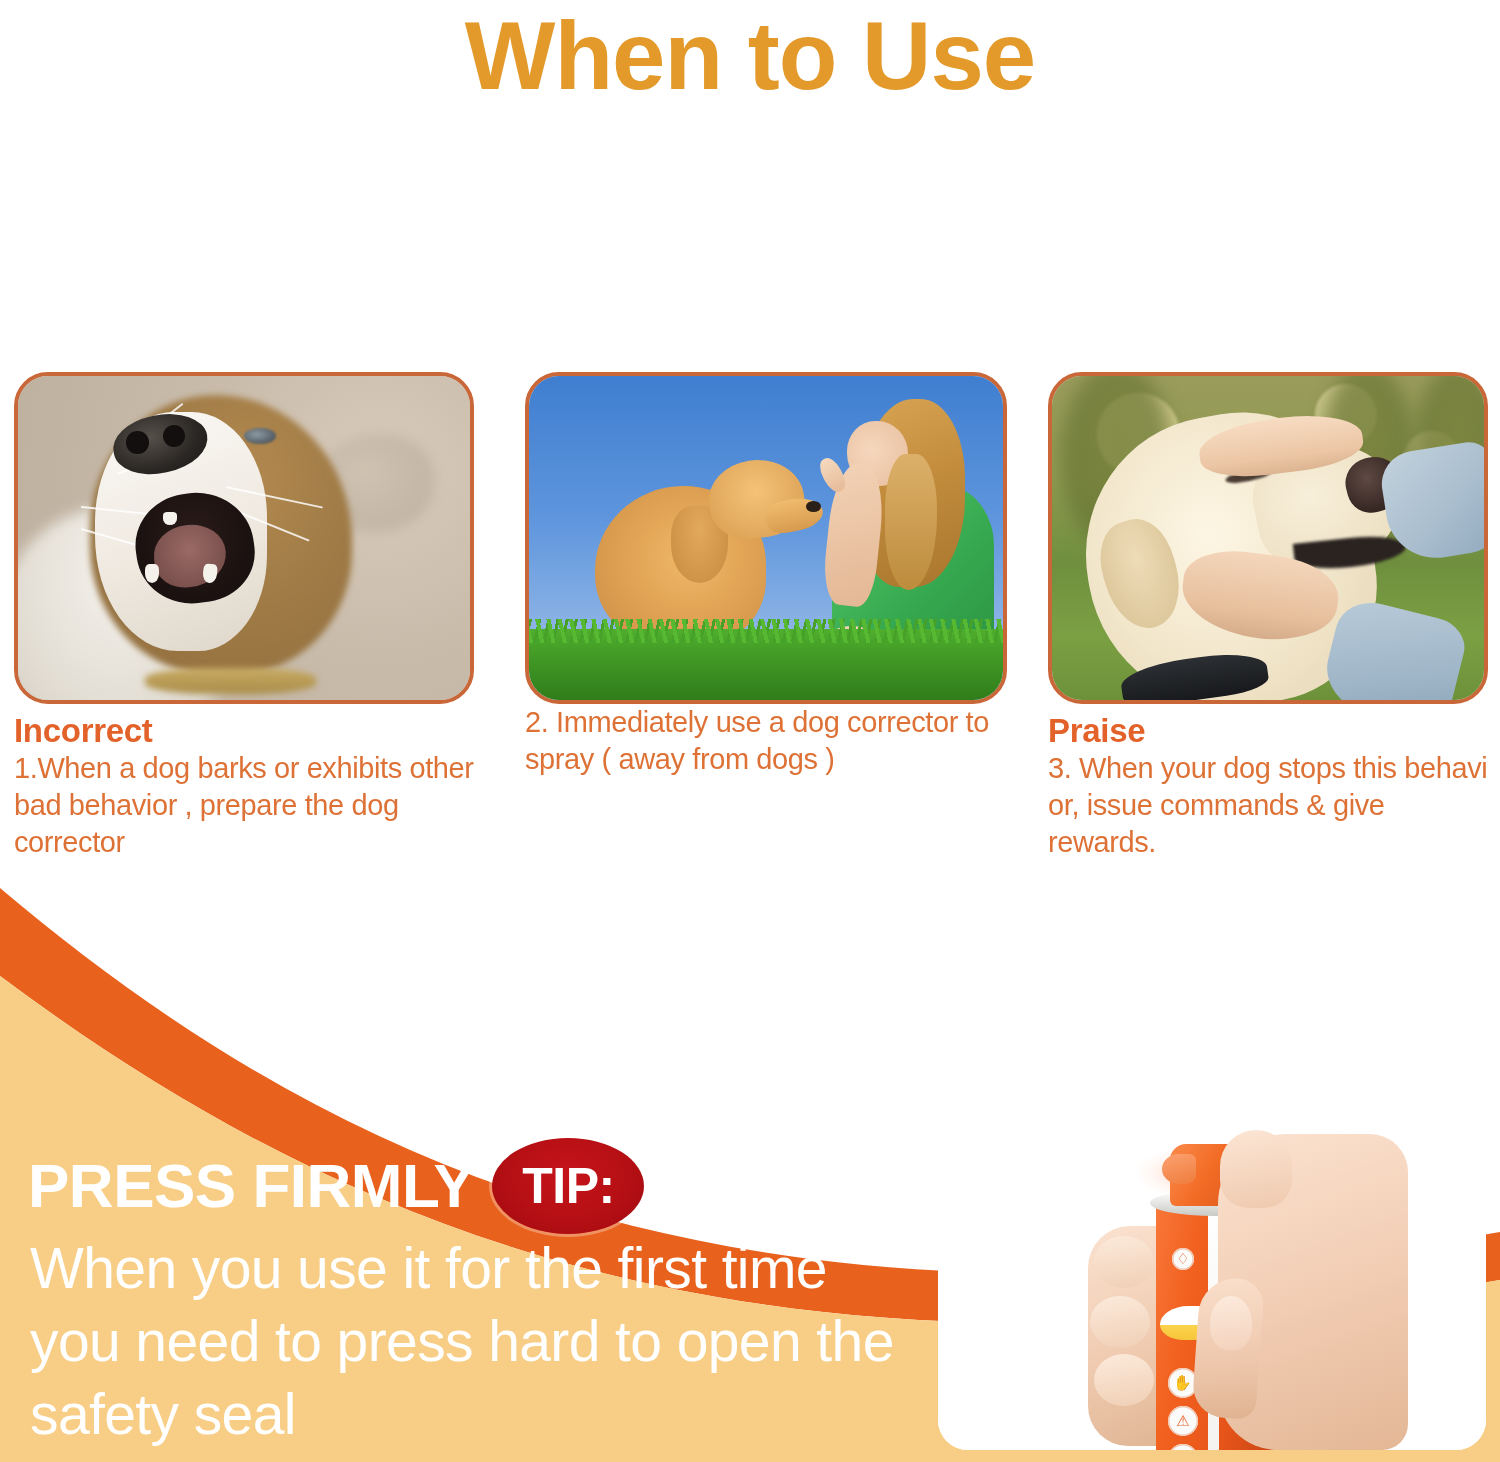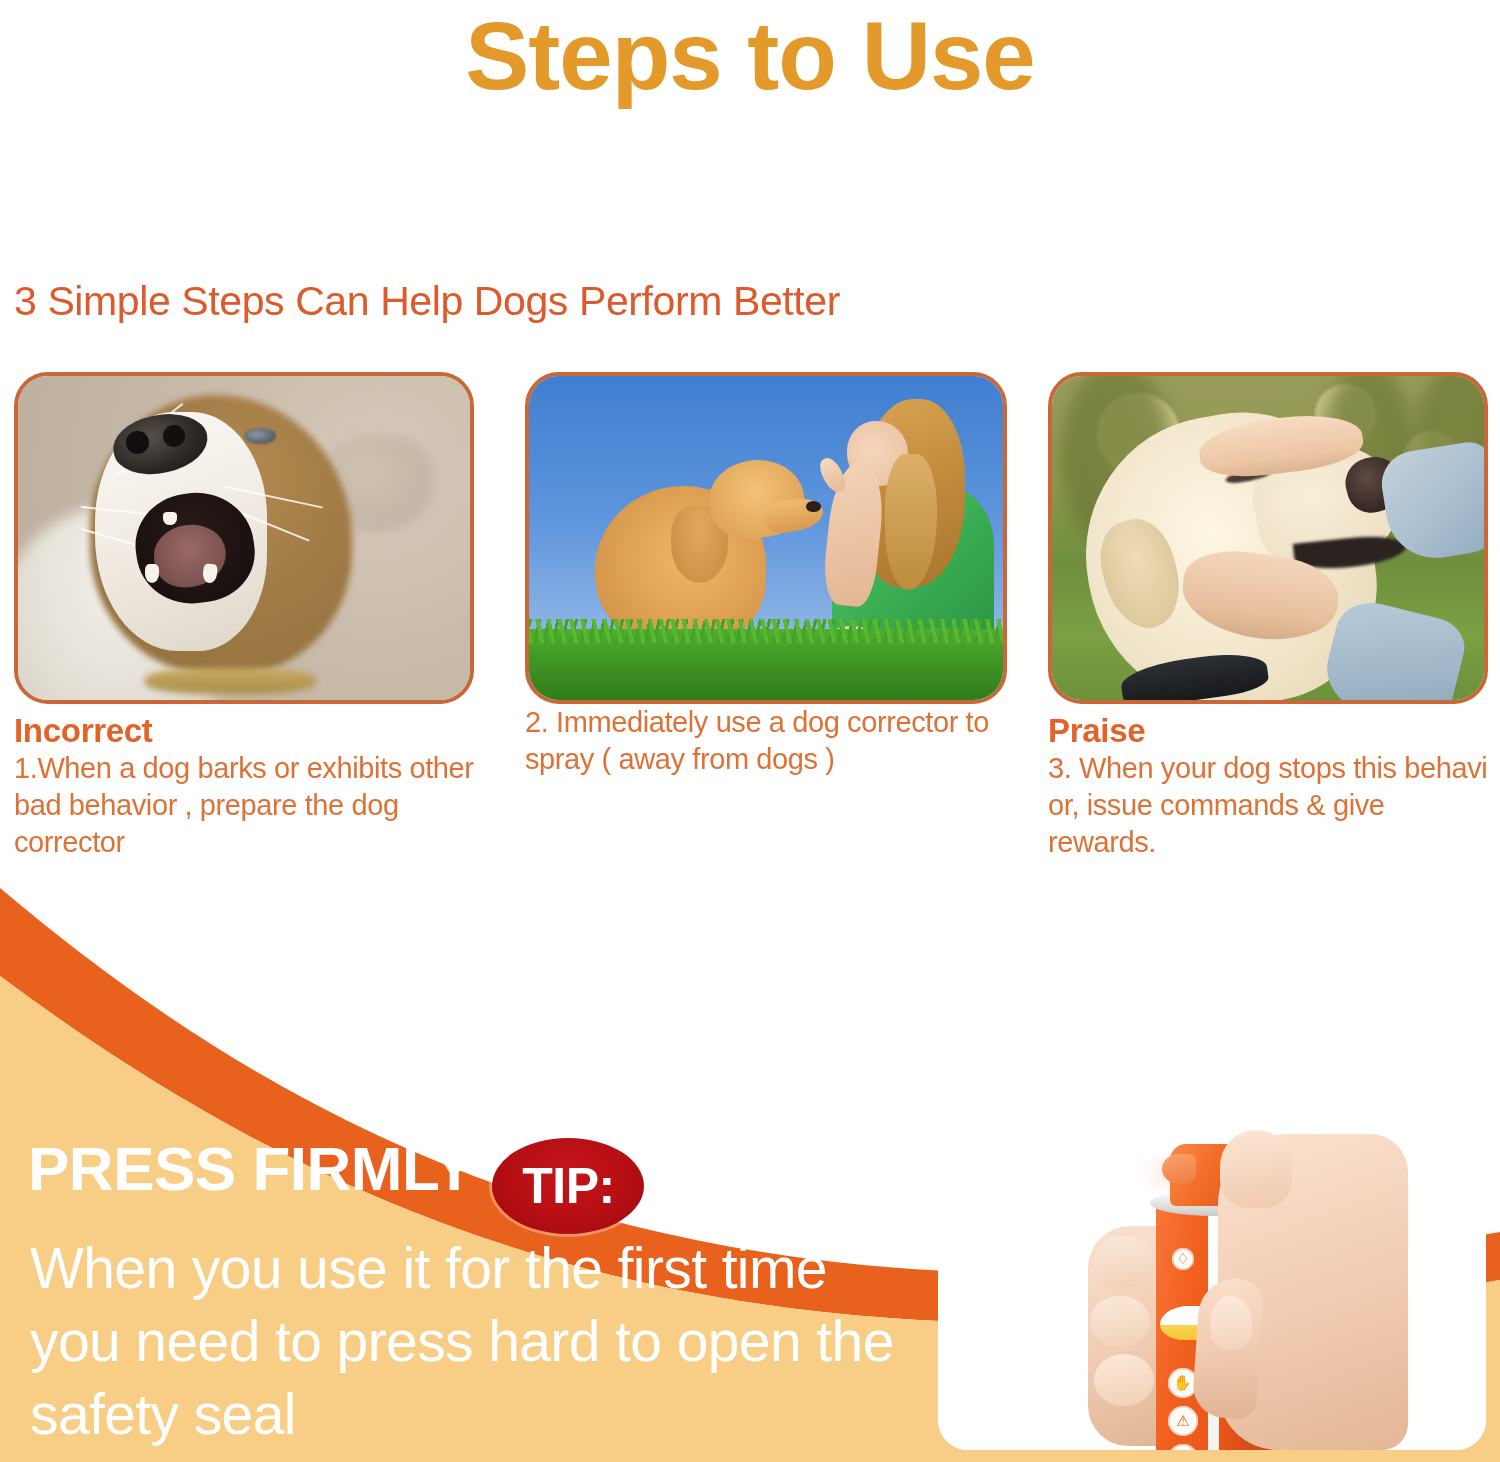--- a/index.html
+++ b/index.html
@@ -364,21 +364,21 @@
     top: 0;
     width: 1500px;
     height: 582px;
   }
 
   .press-row {
     position: absolute;
     left: 28px;
     top: 258px;
     display: flex;
-    align-items: flex-start;
+    align-items: center;
     gap: 18px;
   }
   .press-title {
     font-size: 62px;
     font-weight: bold;
     color: #FFFFFF;
     letter-spacing: -0.5px;
     line-height: 1;
     white-space: nowrap;
   }
@@ -576,23 +576,22 @@
     height: 46px;
     background: radial-gradient(ellipse at 80% 55%, rgba(255,210,190,0.9) 0%, rgba(255,235,225,0.35) 55%, transparent 75%);
     border-radius: 50%;
   }
 </style>
 </head>
 <body>
 
 <div class="page">
 
-  <div class="headline">Steps to Use</div>
-
-  <div class="subhead">3 Simple Steps Can Help Dogs Perform Better</div>
+  <div class="headline">When to Use</div>
+
 
   <div class="steps">
 
     <div class="step step-1">
       <div class="photo">
         <div class="scene">
           <div class="ph1-bg"></div>
           <div class="ph1-body"></div>
           <div class="ph1-earR"></div>
           <div class="ph1-head"></div>

